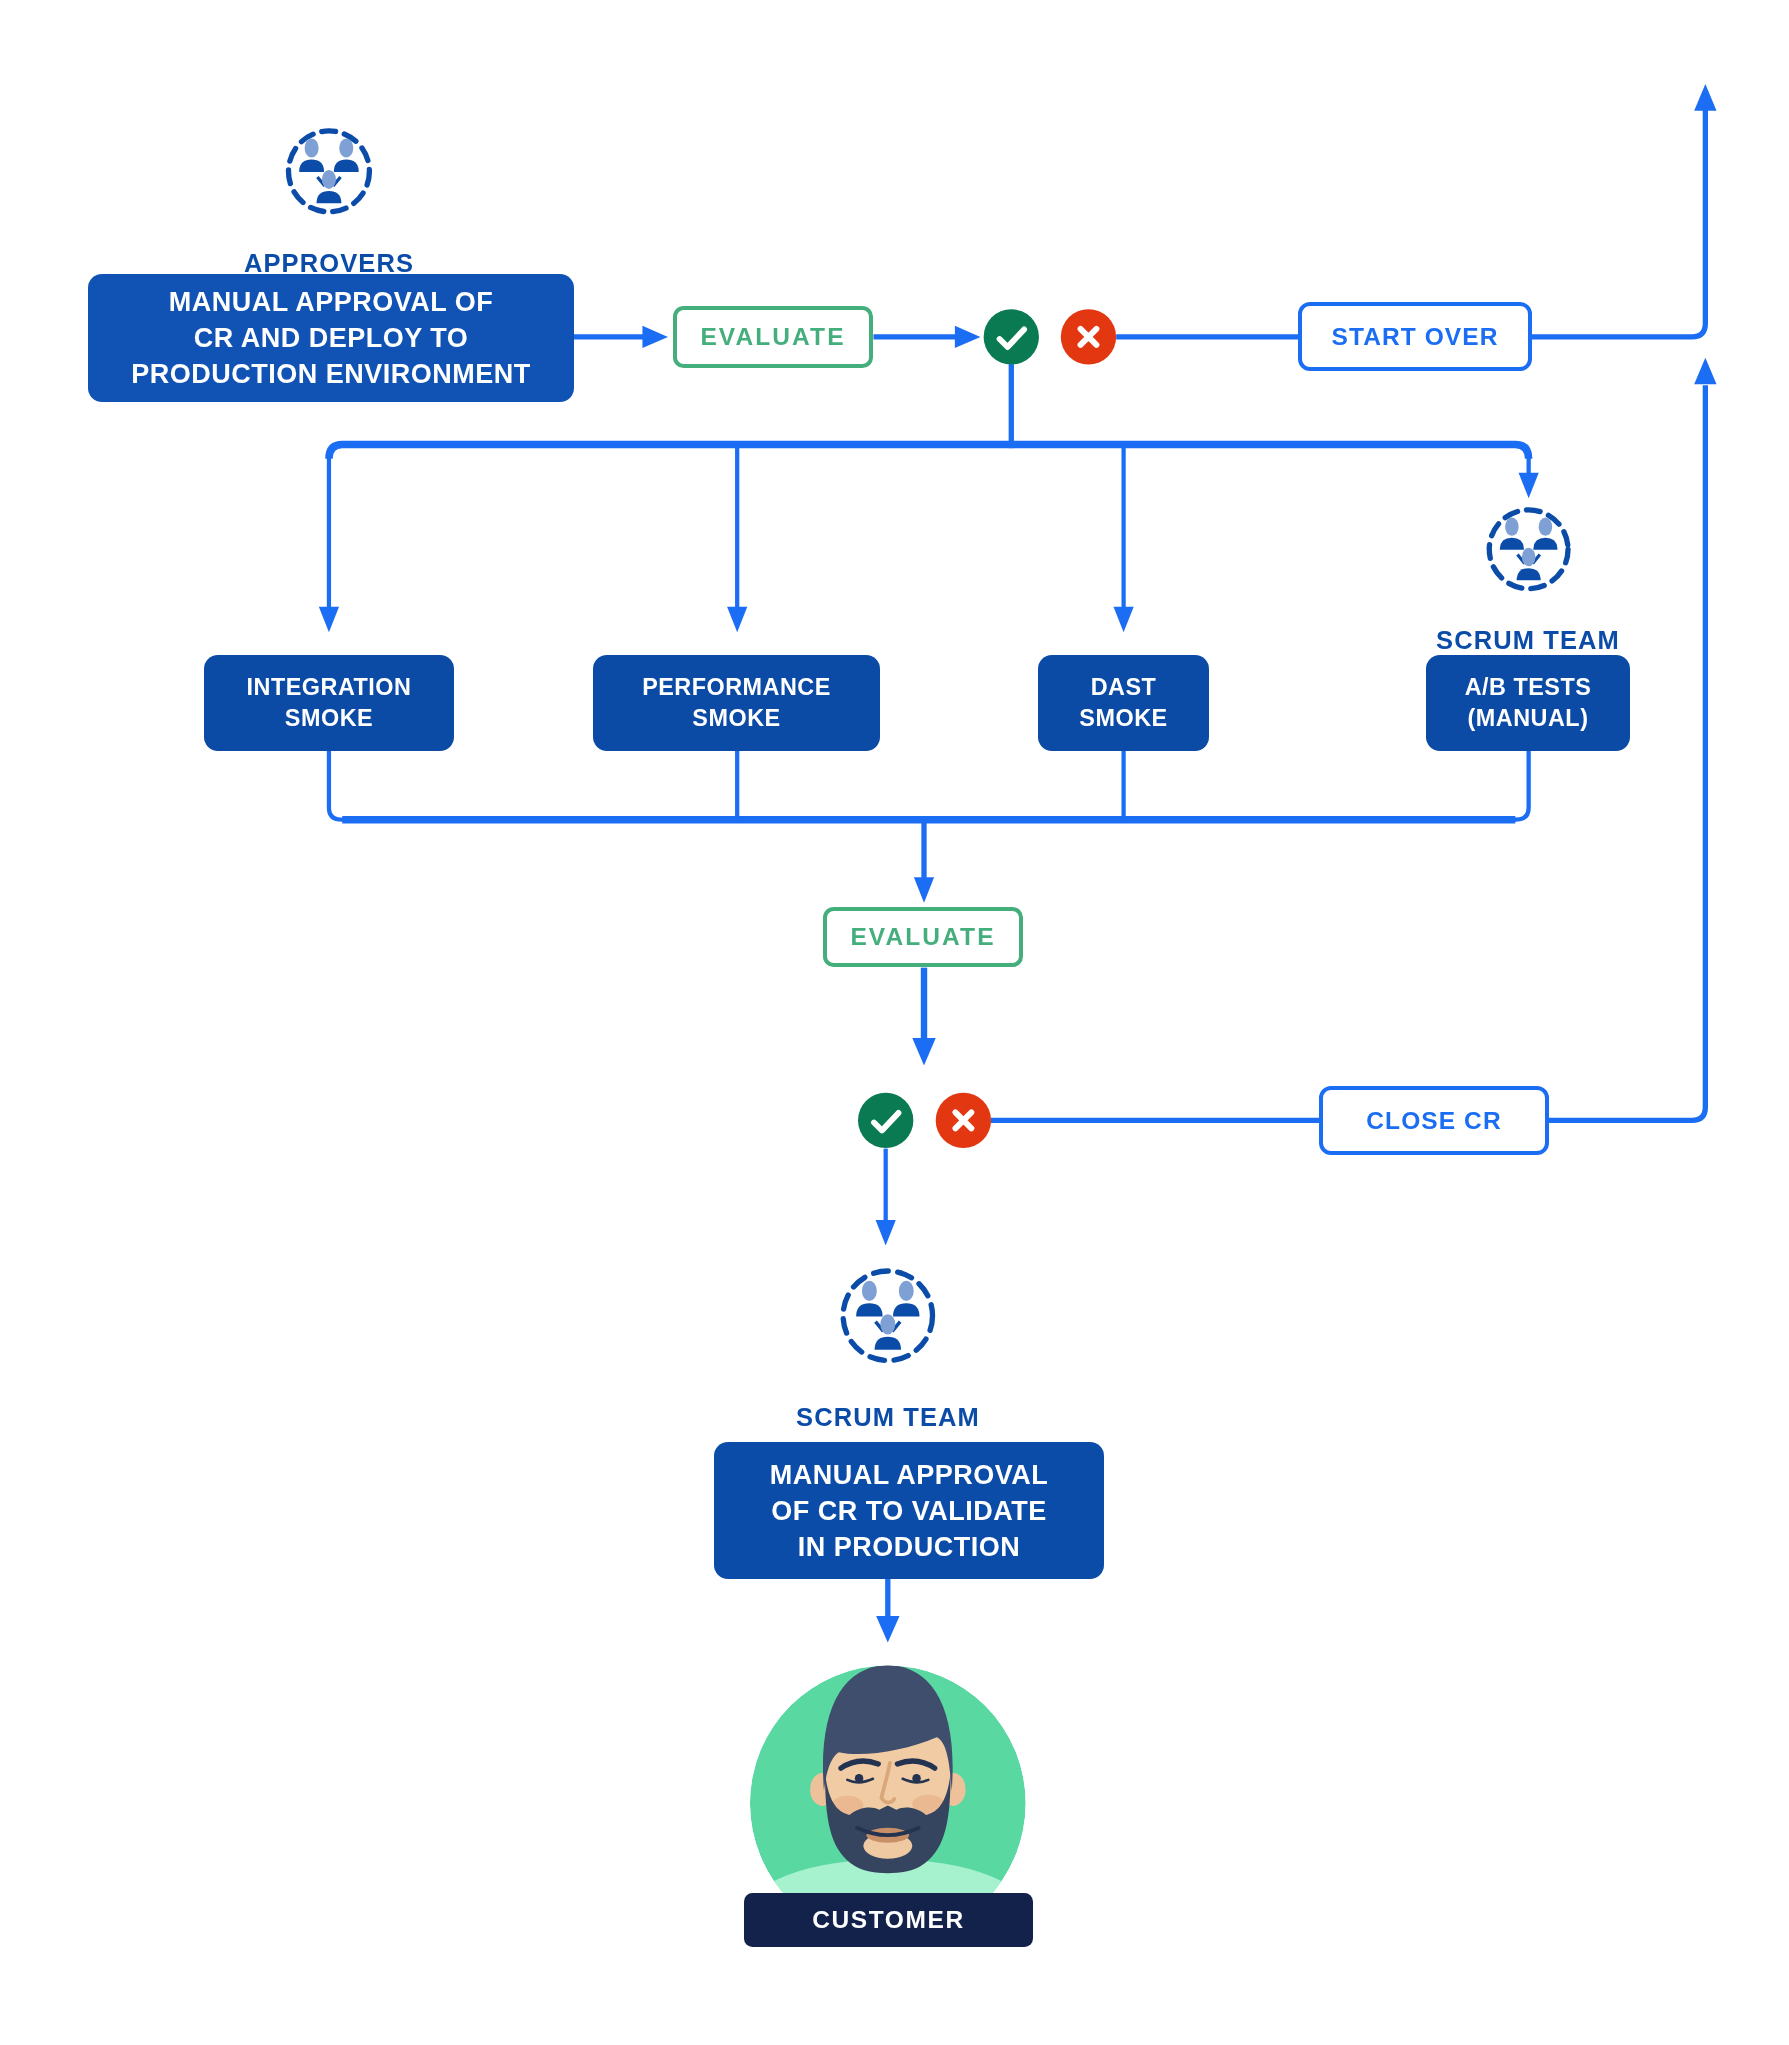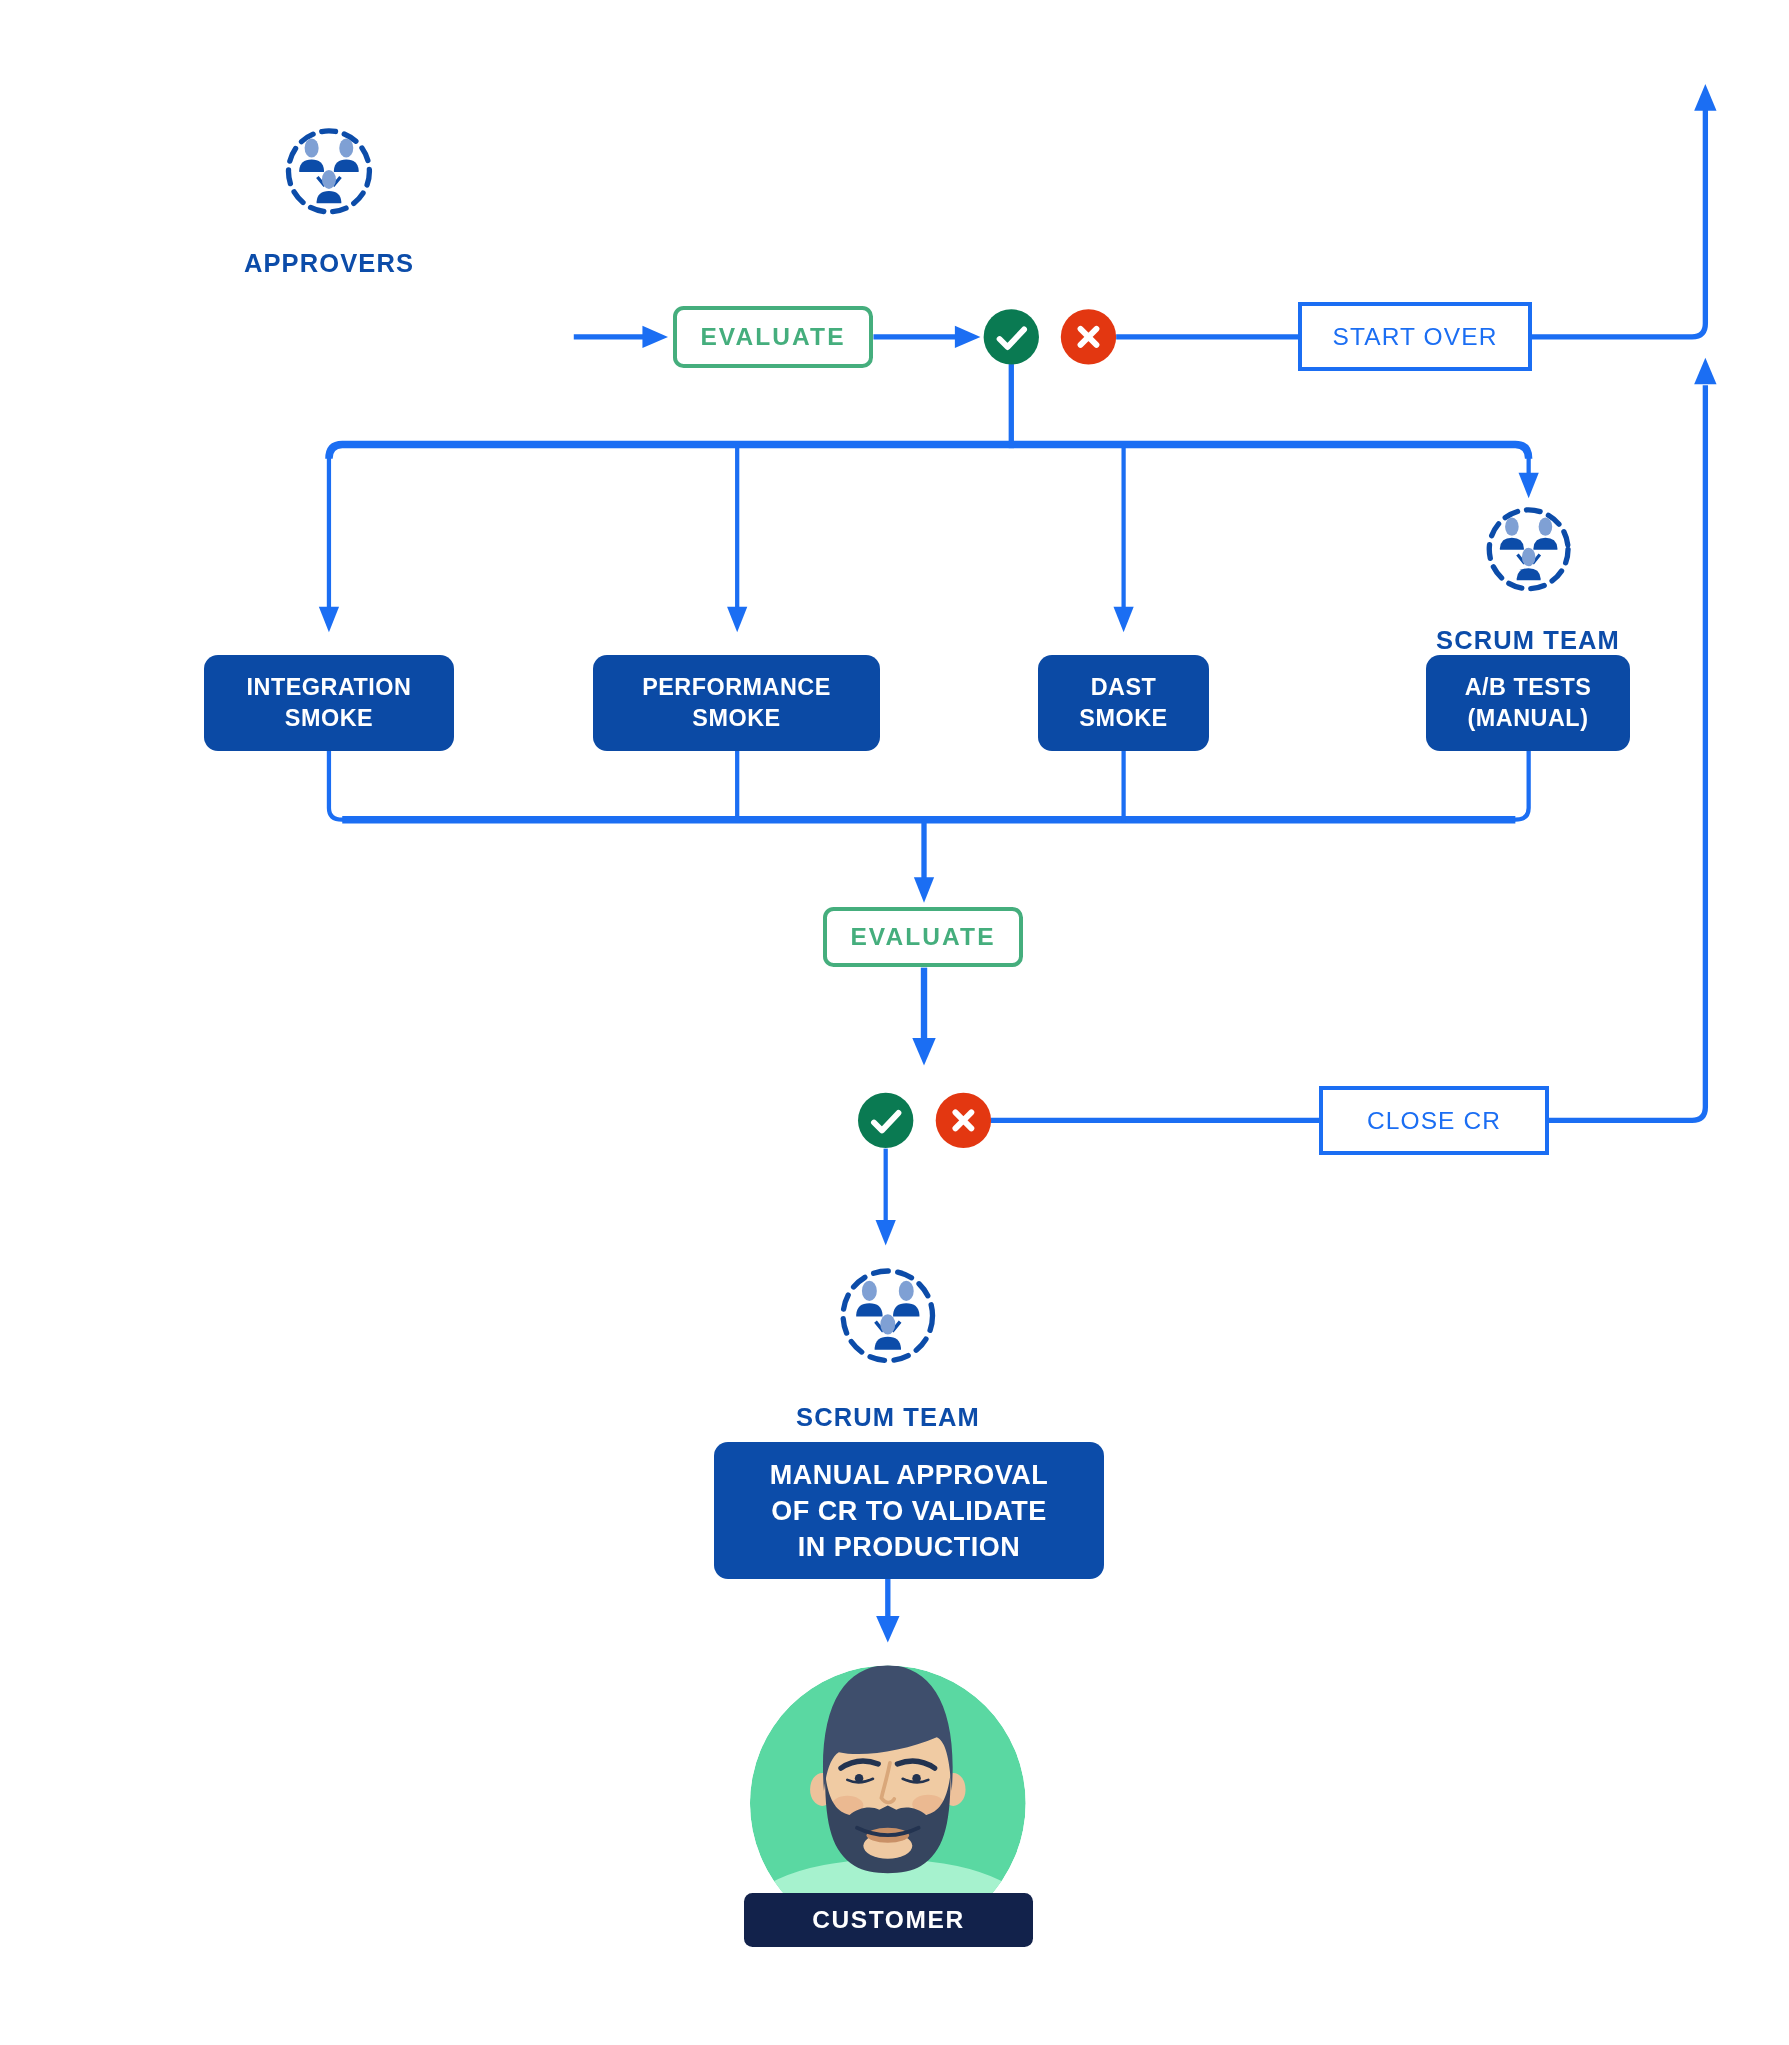--- a/index.html
+++ b/index.html
@@ -16,22 +16,22 @@
   .box-blue{
     background:#1153B5;color:#ffffff;border-radius:14px;
     font-weight:bold;letter-spacing:0.5px;
   }
   .box-blue-dark{background:#0B4AA5;}
   .box-outline-green{
     background:#ffffff;border:4.8px solid #45AE7D;border-radius:10.6px;
     color:#45AE7D;font-weight:bold;letter-spacing:2.1px;font-size:24.5px;
   }
   .box-outline-blue{
-    background:#ffffff;border:4.8px solid #1B6EF3;border-radius:0;
-    color:#1B6EF3;font-weight:normal;letter-spacing:1.1px;font-size:24.5px;
+    background:#ffffff;border:4.8px solid #1B6EF3;border-radius:12px;
+    color:#1B6EF3;font-weight:bold;letter-spacing:1.1px;font-size:24.5px;
   }
   .label-blue{
     color:#0C4CA9;font-weight:bold;font-size:25.5px;letter-spacing:1.1px;margin-top:20px;
   }
   .box-navy{
     background:#12224B;color:#ffffff;border-radius:8.5px;
     font-weight:bold;font-size:24.5px;letter-spacing:1.6px;
   }
   .t-lg{font-size:27px;line-height:36px;}
   .t-md{font-size:23.4px;line-height:31px;}
@@ -188,20 +188,25 @@
 
         <ellipse cx="1668" cy="3468" rx="46" ry="24" fill="#EFC9A2"></ellipse>
         <ellipse cx="1668" cy="3448" rx="40" ry="14" fill="#C99067"></ellipse>
         <path d="M 1610,3434 Q 1668,3462 1726,3434" stroke="#233350" stroke-width="7" fill="none" stroke-linecap="round"></path>
       </g>
     </g>
   </svg>
 
   <div class="abs label-blue flex-center" style="left:196px;top:228px;width:266px;height:30px;">APPROVERS</div>
 
+  <div class="abs box-blue flex-center t-lg" style="left:88px;top:274px;width:486px;height:128px;">
+    <div>MANUAL APPROVAL OF</div>
+    <div>CR AND DEPLOY TO</div>
+    <div>PRODUCTION ENVIRONMENT</div>
+  </div>
 
   <div class="abs box-outline-green flex-center" style="left:673px;top:306px;width:200px;height:62px;">
     <span>EVALUATE</span>
   </div>
 
   <div class="abs box-outline-blue flex-center" style="left:1298px;top:302px;width:234px;height:69px;">
     <span>START OVER</span>
   </div>
 
   <div class="abs box-blue box-blue-dark flex-center t-md" style="left:204px;top:655px;width:250px;height:96px;">

